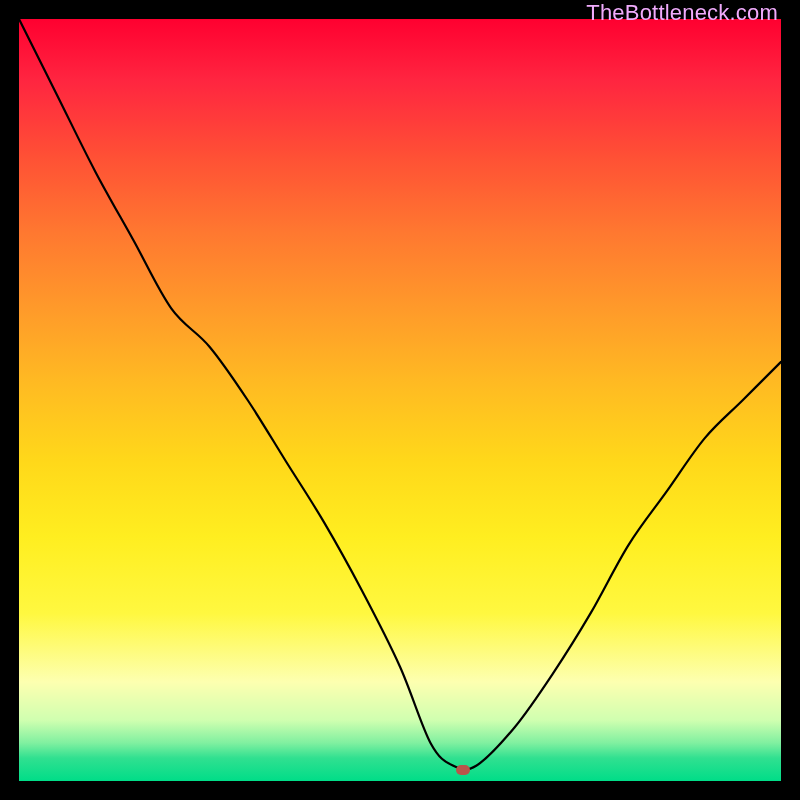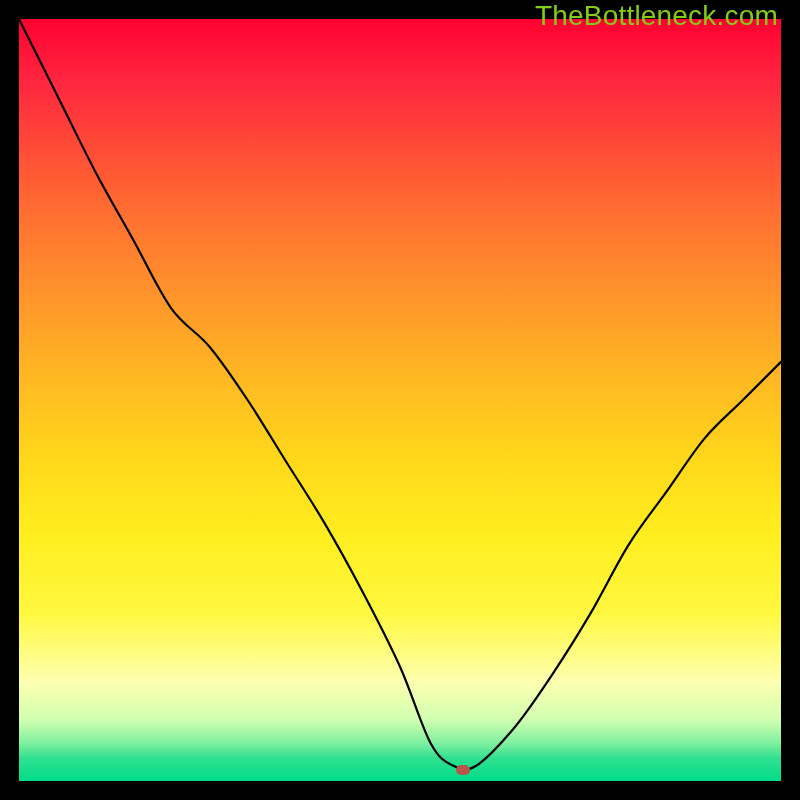--- a/index.html
+++ b/index.html
@@ -51,22 +51,22 @@
     height: 10px;
     background: #b8564a;
     border-radius: 5px;
     transform: translate(-50%, -50%);
   }
   .watermark {
     position: absolute;
     top: 0px;
     right: 22px;
     font-family: Arial, Helvetica, sans-serif;
-    font-size: 28px;
-    color: #84cc16;
+    font-size: 22px;
+    color: #f0abfc;
     letter-spacing: 0.2px;
   }
 </style>
 </head>
 <body>
 
 <div class="chart-container">
 
   <div class="plot-area">
     <div class="gradient-bg"></div>

